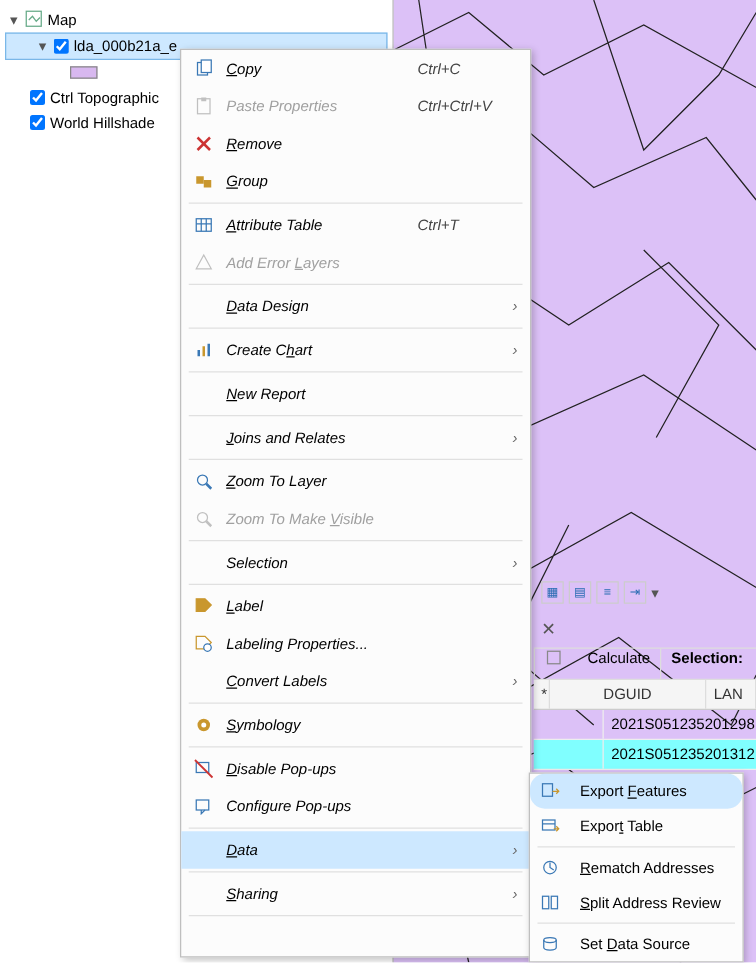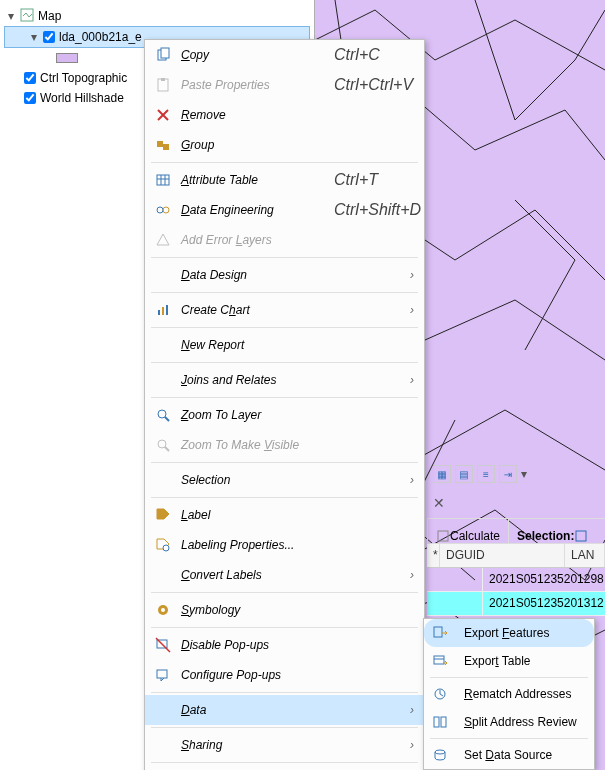--- a/index.html
+++ b/index.html
@@ -14,39 +14,39 @@
   .cb { width: 12px; height: 12px; }
   .sw { width: 22px; height: 10px; background: #d8b8f0; border: 1px solid #888; }
   .mapview { flex: 1; position: relative; overflow: hidden; background: #dcc1f7; }
   .mapview svg { position: absolute; inset: 0; }
   .context { position: absolute; left: 144px; top: 39px; width: 281px; background: #fcfcfc; border: 1px solid #bfbfbf; box-shadow: 2px 2px 6px rgba(0,0,0,.25); }
   .cm-row { display: flex; align-items: center; height: 30px; padding-left: 8px; position: relative; font-style: italic; }
   .cm-row.hi { background: #cde8ff; }
   .cm-row.dis { color: #a0a0a0; }
   .cm-ic { width: 20px; display: flex; align-items: center; justify-content: center; margin-right: 8px; }
   .cm-lbl { flex: 1; }
-  .cm-sc { width: 90px; color: #444; font-size: 16px; }
+  .cm-sc { width: 90px; color: #444; font-size: 12px; }
   .cm-arw { position: absolute; right: 10px; color: #666; }
   .cm-sep { height: 1px; background: #e0e0e0; margin: 2px 6px; }
   .u { text-decoration: underline; }
   .submenu { position: absolute; left: 423px; top: 618px; width: 172px; background: #fcfcfc; border: 1px solid #bfbfbf; box-shadow: 2px 2px 6px rgba(0,0,0,.25); z-index: 10; }
   .sm-row { display: flex; align-items: center; height: 28px; padding-left: 6px; gap: 6px; border-radius: 12px; }
   .sm-row.hi { background: #cde8ff; }
   .lower { position: absolute; left: 427px; top: 460px; right: 0; }
   .tbar { height: 28px; display: flex; align-items: center; gap: 4px; padding-left: 6px; }
   .tbar .tb { width: 18px; height: 18px; border: 1px solid #ccc; display: flex; align-items: center; justify-content: center; color: #2a6db3; font-size: 10px; }
   .tabclose { height: 30px; display: flex; align-items: center; padding-left: 6px; color: #555; }
   .hdrrow { height: 26px; display: flex; align-items: center; border-top: 1px solid #ddd; border-bottom: 1px solid #ddd; }
-  .hdrrow .seg { padding: 0 8px; border-left: 1px solid #ddd; height: 100%; display: flex; align-items: flex-end; gap: 0; }
+  .hdrrow .seg { padding: 0 8px; border-left: 1px solid #ddd; height: 100%; display: flex; align-items: flex-start; gap: 20px; }
   .gridhead { display: flex; background: #f5f5f5; height: 24px; border-bottom:1px solid #ccc; }
   .gridhead .gh { border-right: 1px solid #ddd; padding: 4px 6px; color: #333; font-weight: 500; }
   .gridrow { display: flex; height: 24px; border-bottom:1px solid #eee;padding-left:43px; }
   .gridrow .gc { border-right: 1px solid #eee; padding: 4px 6px; }
   .gridrow.hl { background: #80ffff; }
-  .c1 { width: 8px; } .c2 { width: 125px; } .c3 { width: 40px; }
+  .c1 { width: 8px; } .c2 { width: 125px; text-align: center; } .c3 { width: 40px; }
 </style>
 </head>
 <body>
 
 <div class="wrap">
   <div class="toc">
     <div class="toc-row">
       <span class="expand">▾</span>
       <span>
         <svg width="14" height="14">
@@ -173,30 +173,20 @@
         <svg width="16" height="16">
           <rect x="2" y="3" width="12" height="10" fill="none" stroke="#3a78b5"></rect>
           <line x1="2" y1="7" x2="14" y2="7" stroke="#3a78b5"></line>
           <line x1="6" y1="3" x2="6" y2="13" stroke="#3a78b5"></line>
           <line x1="10" y1="3" x2="10" y2="13" stroke="#3a78b5"></line>
         </svg>
       </span>
       <span class="cm-lbl"><span class="u">A</span>ttribute Table</span>
       <span class="cm-sc">Ctrl+T</span>
     </div>
-    <div class="cm-row">
-      <span class="cm-ic">
-        <svg width="16" height="16">
-          <circle cx="5" cy="8" r="3" fill="none" stroke="#3a78b5"></circle>
-          <circle cx="11" cy="8" r="3" fill="none" stroke="#c9972e"></circle>
-        </svg>
-      </span>
-      <span class="cm-lbl"><span class="u">D</span>ata Engineering</span>
-      <span class="cm-sc">Ctrl+Shift+D</span>
-    </div>
     <div class="cm-row dis">
       <span class="cm-ic">
         <svg width="16" height="16">
           <path d="M8 2 L14 13 L2 13 Z" fill="none" stroke="#c0c0c0"></path>
         </svg>
       </span>
       <span class="cm-lbl">Add Error <span class="u">L</span>ayers</span>
       <span class="cm-sc"></span>
     </div>
     <div class="cm-sep"></div>

